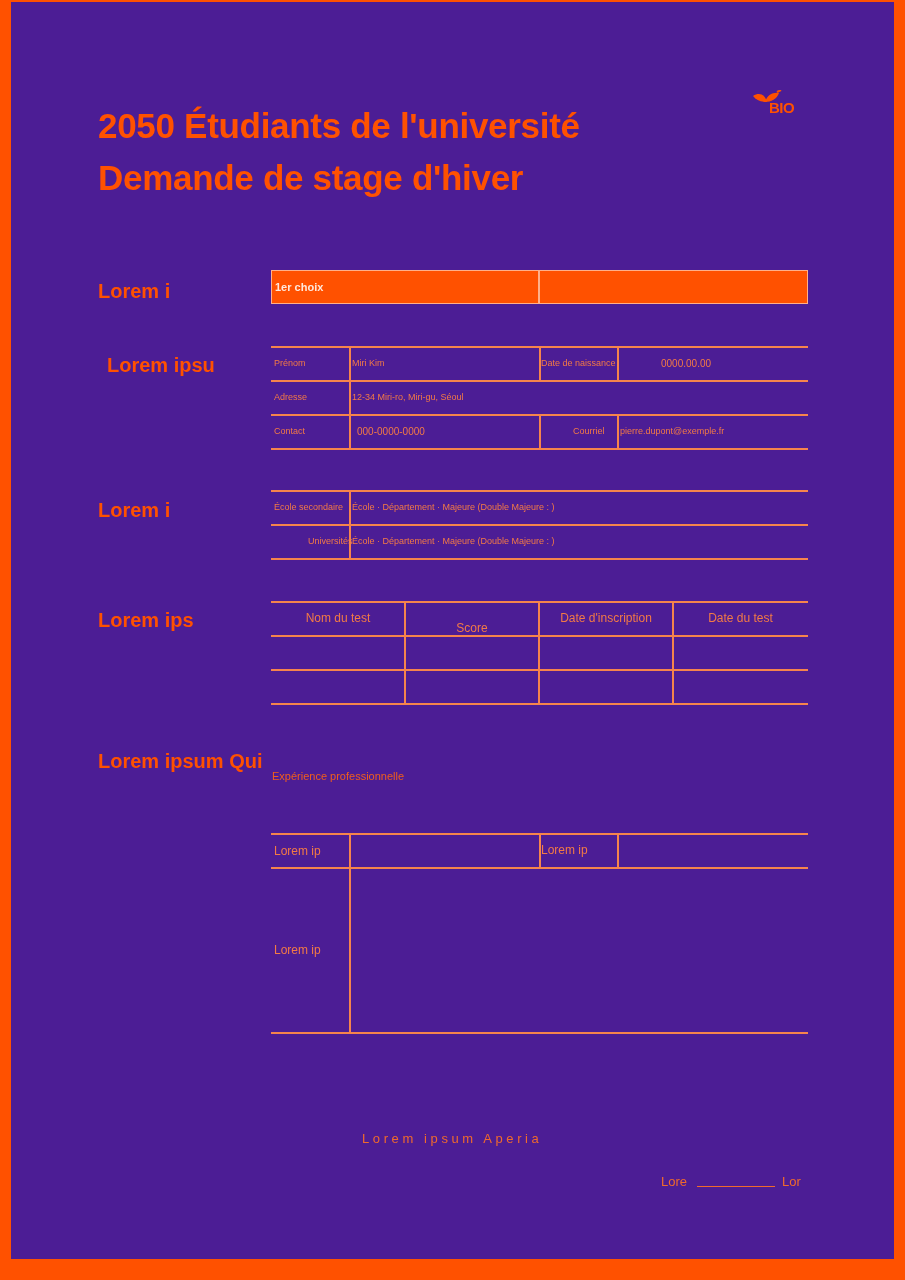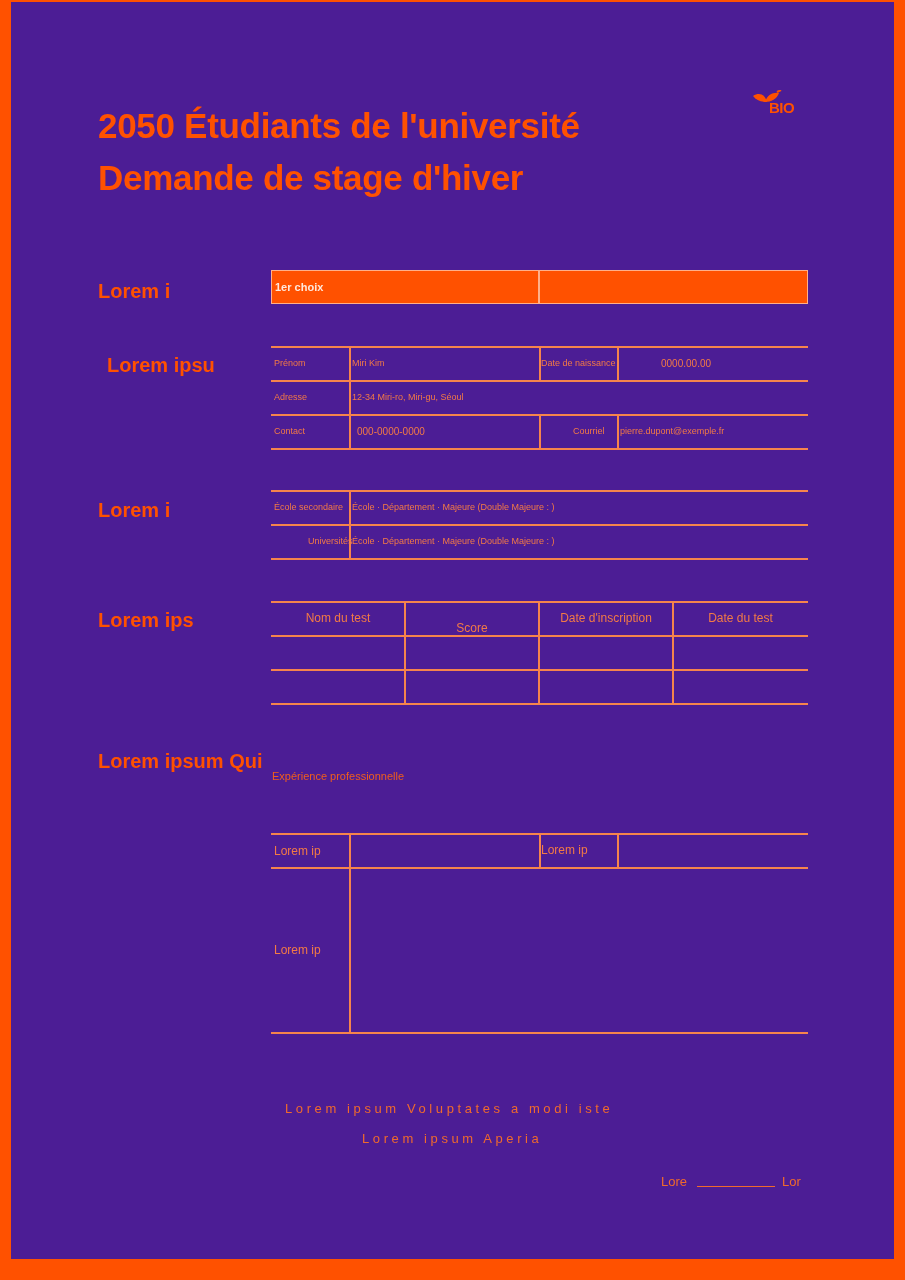--- a/index.html
+++ b/index.html
@@ -163,21 +163,20 @@
 
     <span class="cell-text-md" style="left:263px; top:842px;">Lorem ip</span>
     <div class="abs" style="left:341px; top:833px; width:186px; height:31px;"></div>
     <span class="cell-text-md" style="left:530px; top:841px;">Lorem ip</span>
     <div class="abs" style="left:609px; top:833px; width:187px; height:31px;"></div>
 
     <span class="cell-text-md" style="left:263px; top:941px;">Lorem ip</span>
     <div class="abs" style="left:341px; top:867px; width:455px; height:162px;"></div>
   </div>
 
-  <div class="abs footer-line" style="left:274px; top:1099px;">Lorem ipsum Voluptates a modi iste</div>
   <div class="abs footer-line" style="left:351px; top:1129px;">Lorem ipsum Aperia</div>
 
   <div class="abs sign">
     <span>Lore</span>
     <span class="sign-line"></span>
     <span>Lor</span>
   </div>
 </div>
 
 </body></html>

